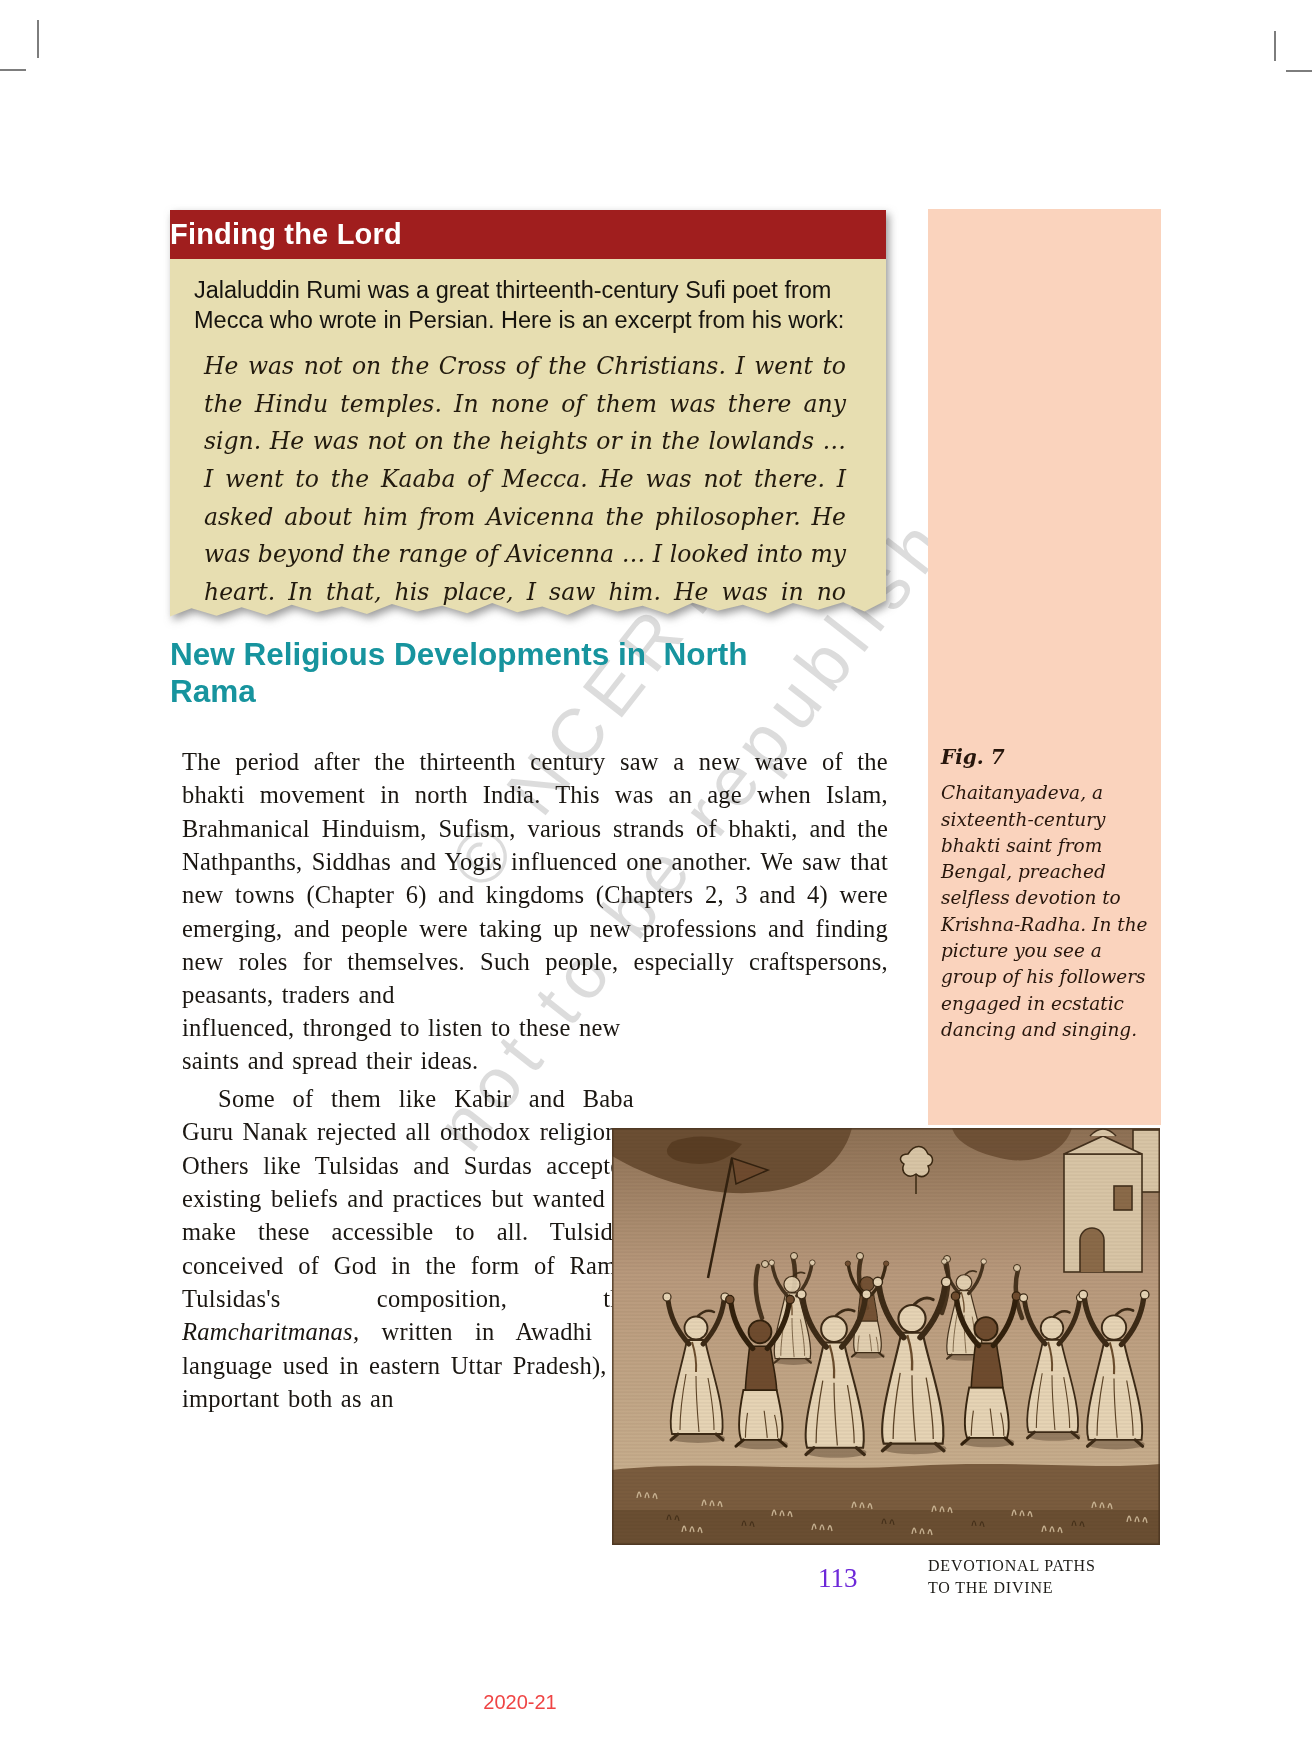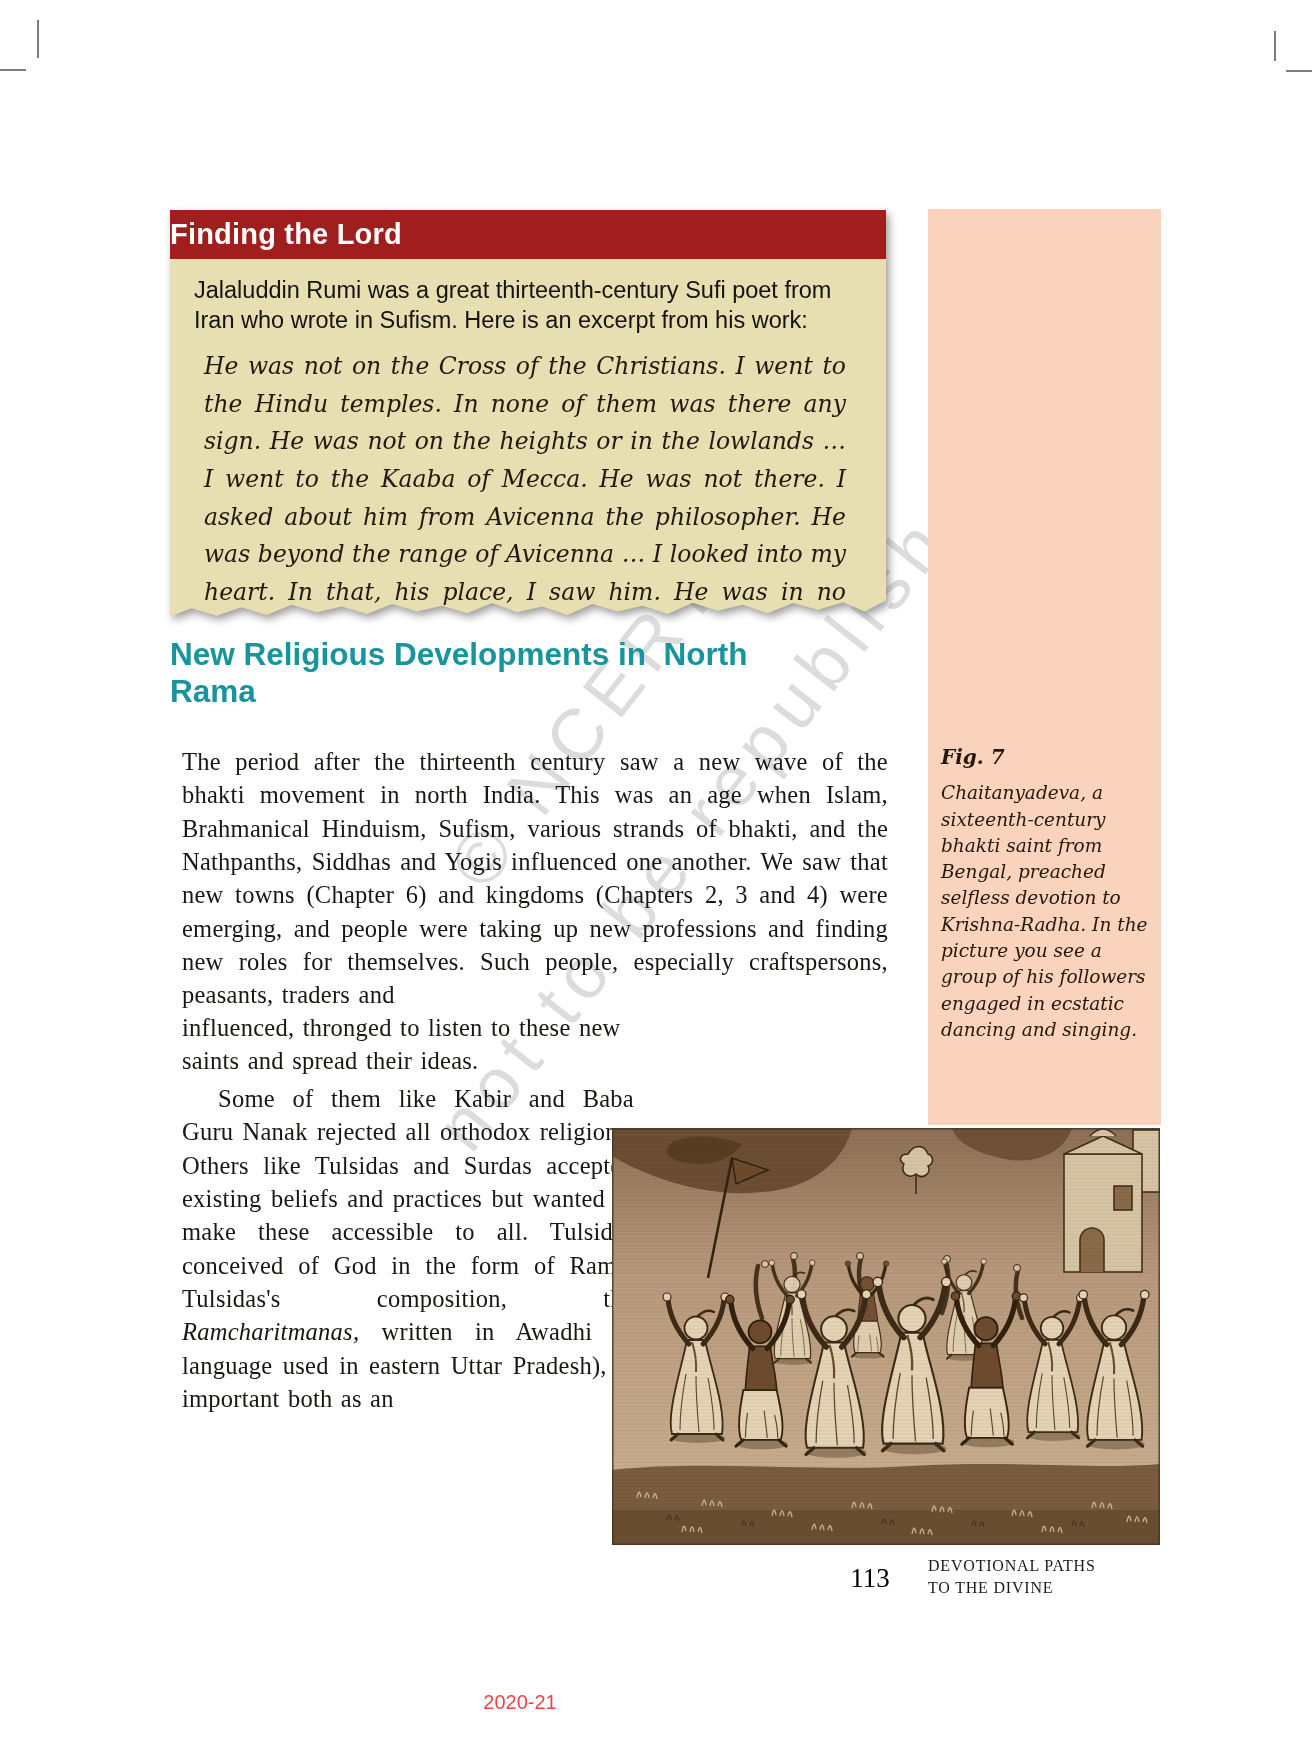--- a/index.html
+++ b/index.html
@@ -68,22 +68,22 @@
   .fig-caption{
     position:absolute;left:13px;top:534px;width:207px;
     font-family:"DejaVu Serif",serif;font-style:italic;font-size:18.5px;
     line-height:1.42;color:#27160c;
   }
   .fig-label{font-weight:bold;display:block;font-size:20px;margin-bottom:9px;}
   
   .figure-image{position:absolute;left:612px;top:1128px;width:548px;height:417px;z-index:2;}
   
   .page-number{
-    position:absolute;left:818px;top:1563px;width:104px;z-index:2;text-align:center;
-    font-size:27px;color:#000000;
+    position:absolute;left:818px;top:1563px;width:104px;z-index:2;
+    font-size:27px;color:#6d28d9;
   }
   .running-footer{
     position:absolute;left:928px;top:1555px;z-index:2;
     font-size:16px;line-height:1.35;letter-spacing:0.8px;color:#1c1a16;
   }
   .footer-year{
     position:absolute;left:0;top:1691px;width:1040px;z-index:2;text-align:center;
     font-family:"Liberation Sans",sans-serif;font-size:20px;color:#ef4444;
   }
 </style>
@@ -100,21 +100,21 @@
   <div class="watermark">
     <span>© NCERT</span>
     <span>not to be republished</span>
   </div>
 
   <div class="excerpt-wrap">
     <div class="excerpt-box">
       <div class="excerpt-header">
         <span class="excerpt-title">Finding the Lord</span>
       </div>
-      <p class="excerpt-intro">Jalaluddin Rumi was a great thirteenth-century Sufi poet from Iran who wrote in Sufism. Here is an excerpt from his work:</p>
+      <p class="excerpt-intro">Jalaluddin Rumi was a great thirteenth-century Sufi poet from Mecca who wrote in Persian. Here is an excerpt from his work:</p>
       <p class="excerpt-quote">He was not on the Cross of the Christians. I went to the Hindu temples. In none of them was there any sign. He was not on the heights or in the lowlands … I went to the Kaaba of Mecca. He was not there. I asked about him from Avicenna the philosopher. He was beyond the range of Avicenna … I looked into my heart. In that, his place, I saw him. He was in no other place.</p>
     </div>
   </div>
 
   <h2 class="section-heading">New Religious Developments in  North
 Rama</h2>
 
   <p class="body-text" id="para1-main">The period after the thirteenth century saw a new wave of the bhakti movement in north India. This was an age when Islam, Brahmanical Hinduism, Sufism, various strands of bhakti, and the Nathpanths, Siddhas and Yogis influenced one another. We saw that new towns (Chapter 6) and kingdoms (Chapters 2, 3 and 4) were emerging, and people were taking up new professions and finding new roles for themselves. Such people, especially craftspersons, peasants, traders and</p>
   <p class="body-text" id="para1-tail">influenced, thronged to listen to these new saints and spread their ideas.</p>
   <p class="body-text" id="para2"><span>Some of them like Kabir and Baba Guru Nanak rejected all orthodox religions. Others like Tulsidas and Surdas accepted existing beliefs and practices but wanted to make these accessible to all. Tulsidas conceived of God in the form of Rama. Tulsidas's composition, the </span><span class="ital">Ramcharitmanas,</span><span> written in Awadhi (a language used in eastern Uttar Pradesh), is important both as an</span></p>

